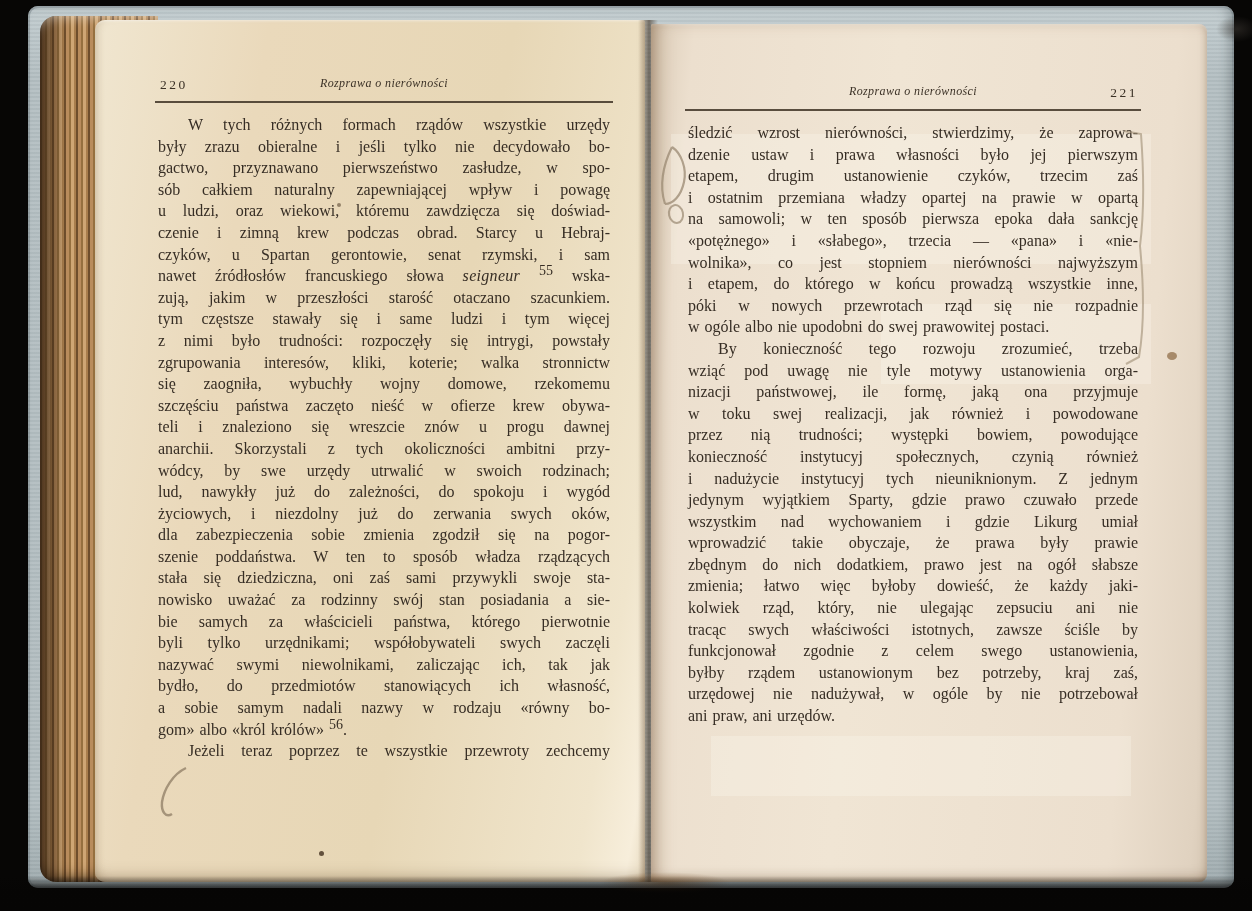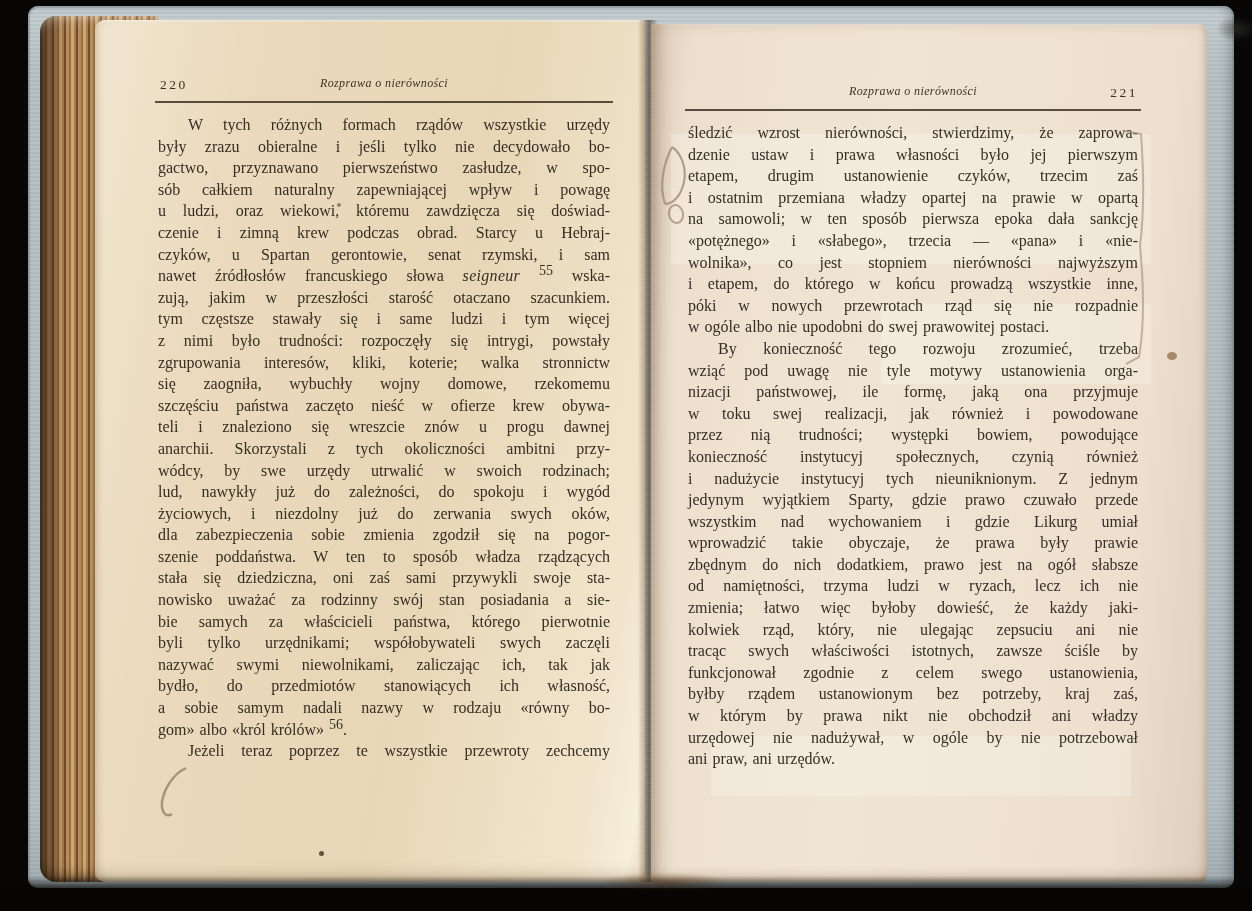--- a/index.html
+++ b/index.html
@@ -176,27 +176,25 @@
           <div class="line">wziąć pod uwagę nie tyle motywy ustanowienia orga-</div>
           <div class="line">nizacji państwowej, ile formę, jaką ona przyjmuje</div>
           <div class="line">w toku swej realizacji, jak również i powodowane</div>
           <div class="line">przez nią trudności; występki bowiem, powodujące</div>
           <div class="line">konieczność instytucyj społecznych, czynią również</div>
           <div class="line">i nadużycie instytucyj tych nieuniknionym. Z jednym</div>
           <div class="line">jedynym wyjątkiem Sparty, gdzie prawo czuwało przede</div>
           <div class="line">wszystkim nad wychowaniem i gdzie Likurg umiał</div>
           <div class="line">wprowadzić takie obyczaje, że prawa były prawie</div>
           <div class="line">zbędnym do nich dodatkiem, prawo jest na ogół słabsze</div>
-          <div class="line">od namiętności, trzyma ludzi w ryzach, lecz ich nie</div>
           <div class="line">zmienia; łatwo więc byłoby dowieść, że każdy jaki-</div>
           <div class="line">kolwiek rząd, który, nie ulegając zepsuciu ani nie</div>
           <div class="line">tracąc swych właściwości istotnych, zawsze ściśle by</div>
           <div class="line">funkcjonował zgodnie z celem swego ustanowienia,</div>
           <div class="line">byłby rządem ustanowionym bez potrzeby, kraj zaś,</div>
-          <div class="line">w którym by prawa nikt nie obchodził ani władzy</div>
           <div class="line">urzędowej nie nadużywał, w ogóle by nie potrzebował</div>
           <div class="line last">ani praw, ani urzędów.</div>
         </div>
     </div>
   </div>
 
   <svg class="marks" width="1252" height="911" viewBox="0 0 1252 911">
 
     <path d="M186,768 C 173,774 164,789 162,802 C 161,812 166,818 172,814" fill="none" stroke="#8d7c64" stroke-width="2.4" opacity="0.75"></path>
 

